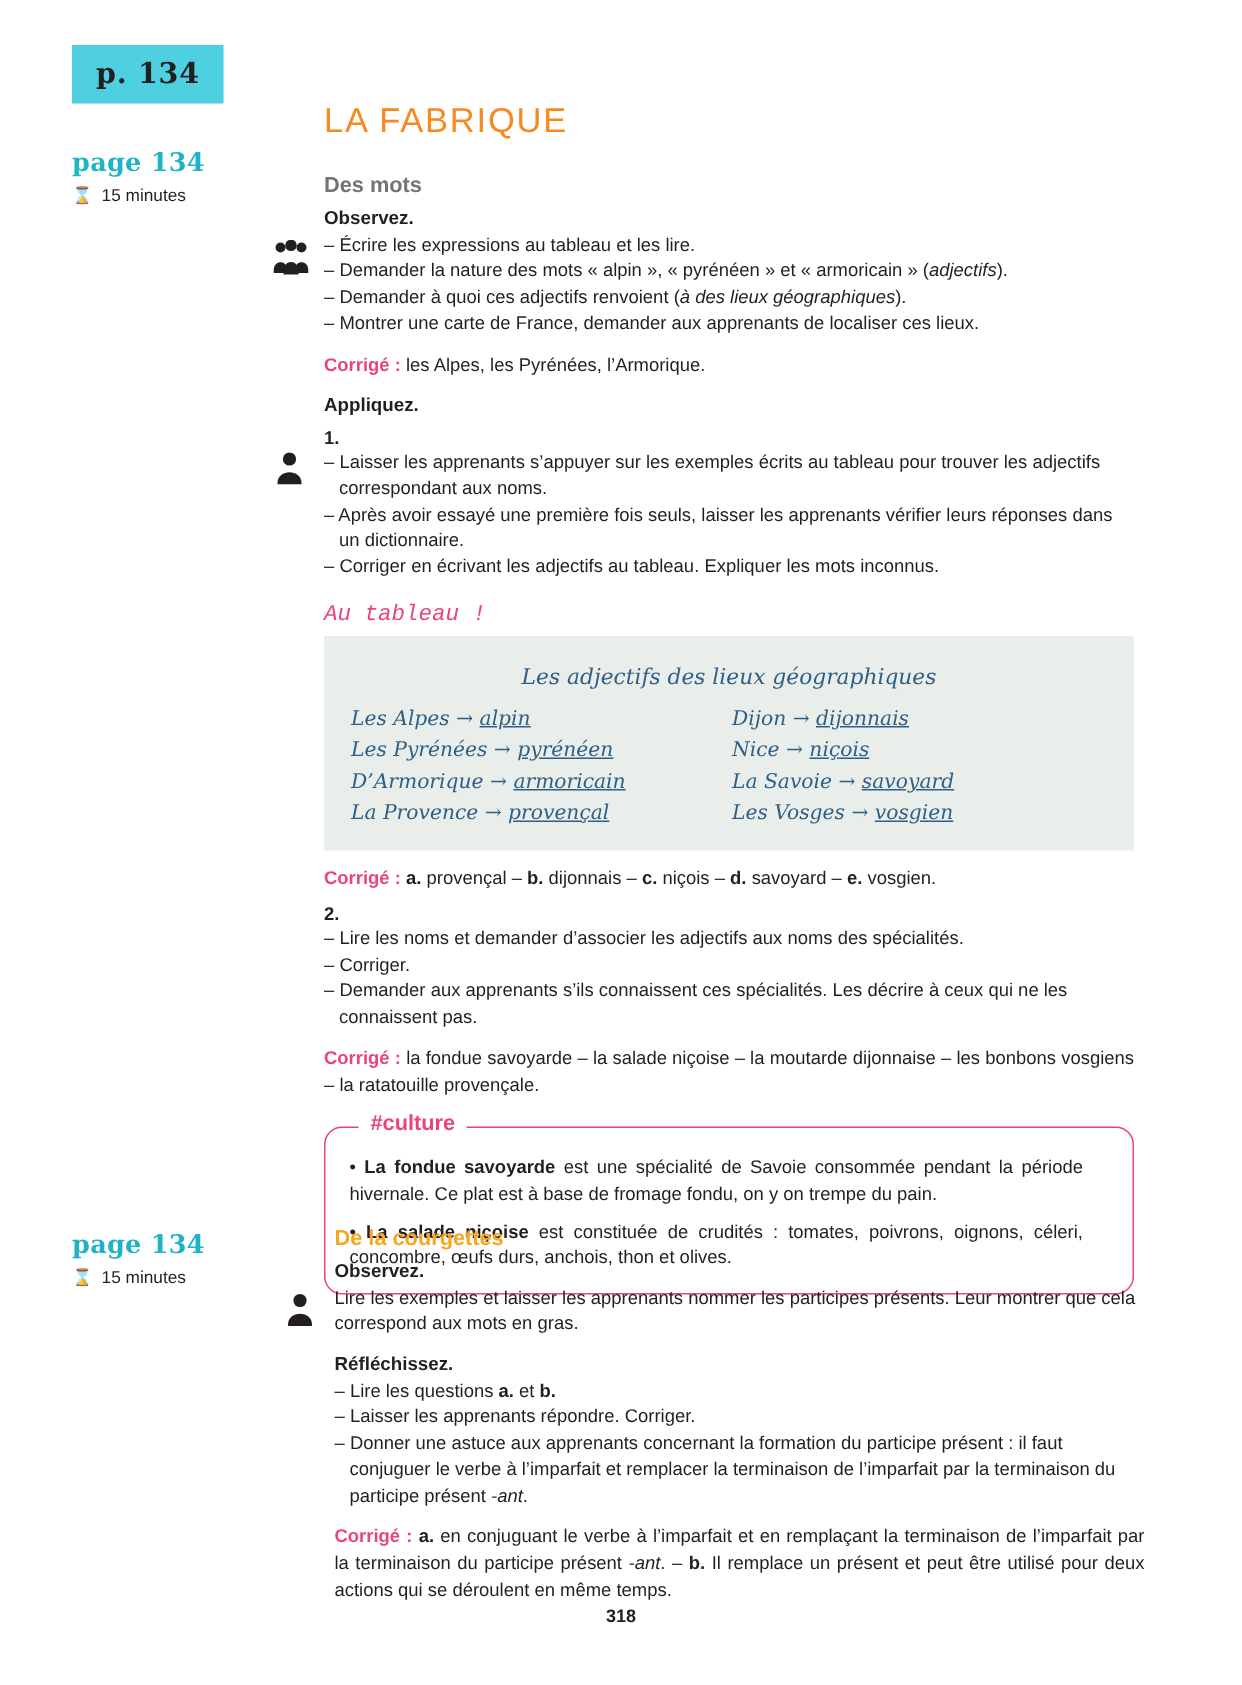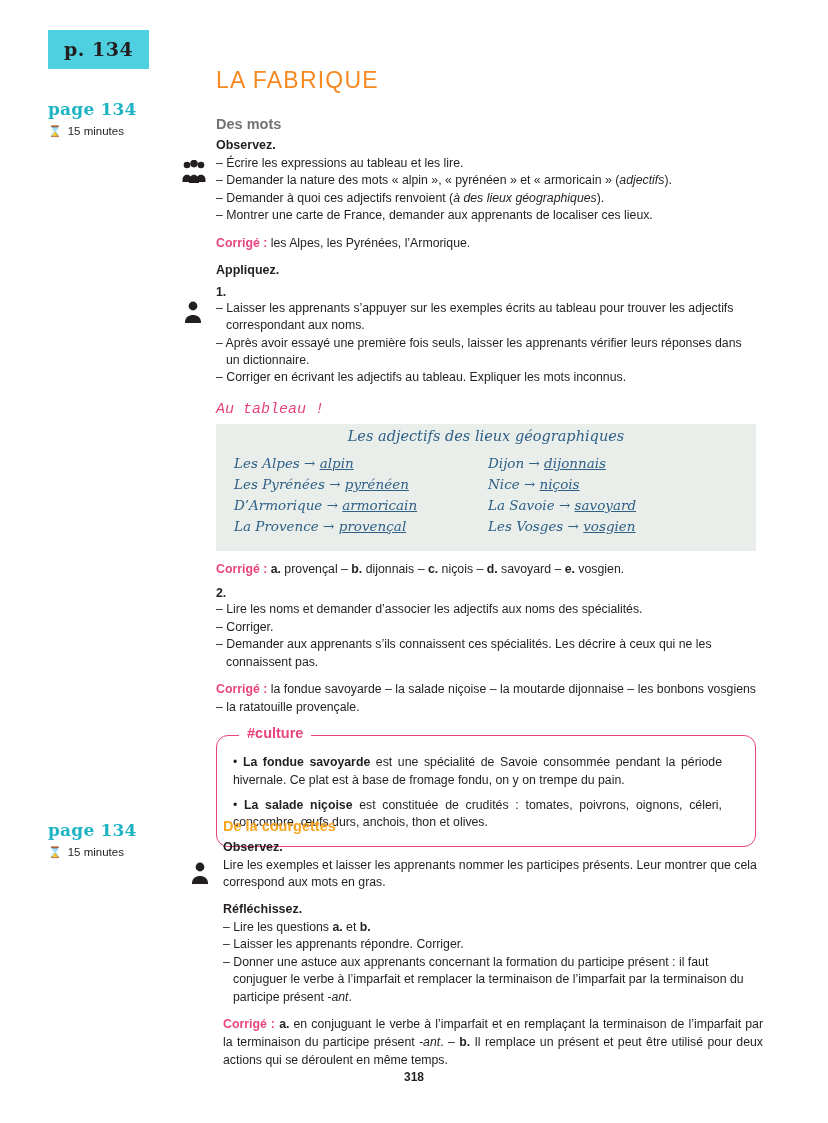--- a/index.html
+++ b/index.html
@@ -78,21 +78,21 @@
   
   .au-tableau{
     color:#e8447f;
     font-family:Liberation Mono, monospace;
     font-style:italic;
     font-size:15px;
     margin:14px 0 6px 0;
   }
   .board{
     background:#e9eeea;
-    padding:4px 18px 14px 18px;
+    padding:20px 18px 14px 18px;
     color:#2e5f86;
     font-family:"DejaVu Serif", serif;
     font-style:italic;
   }
   .board-title{
     text-align:center;
     font-size:14.5px;
     margin-bottom:9px;
     color:#2e5f86;
   }

